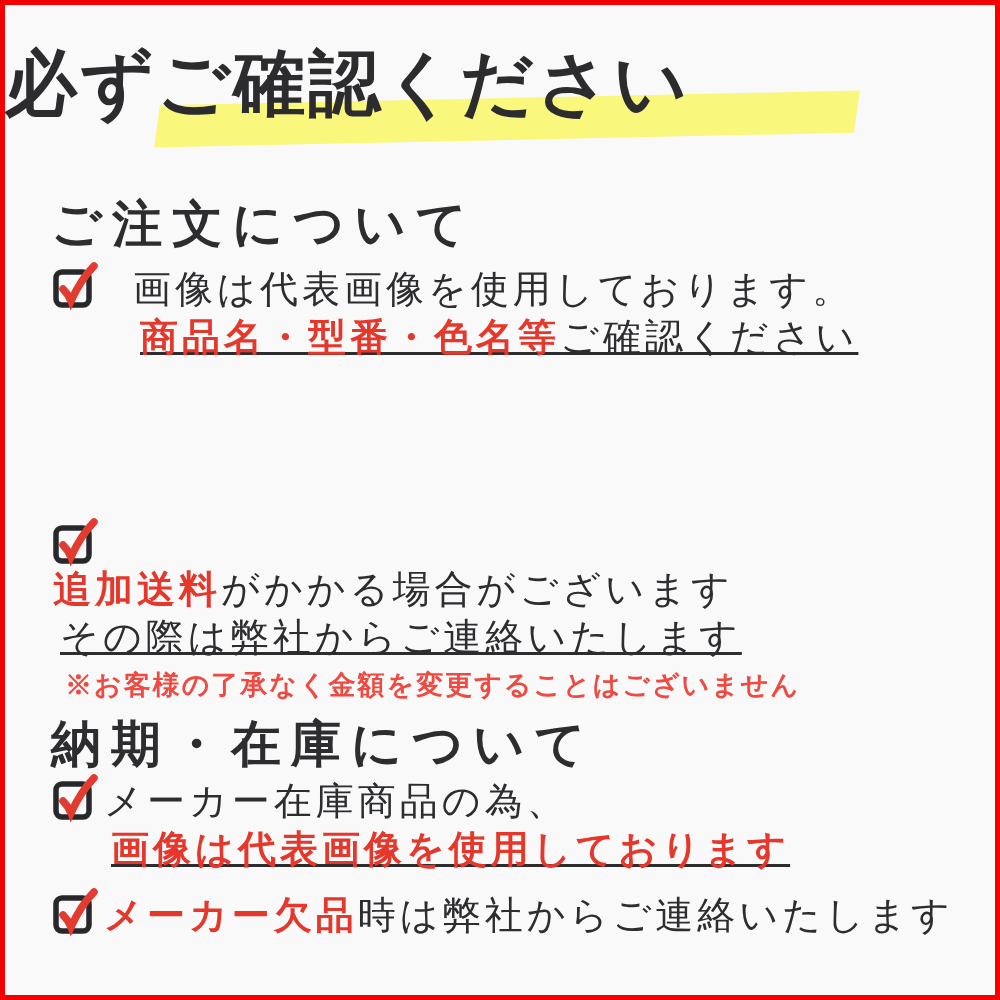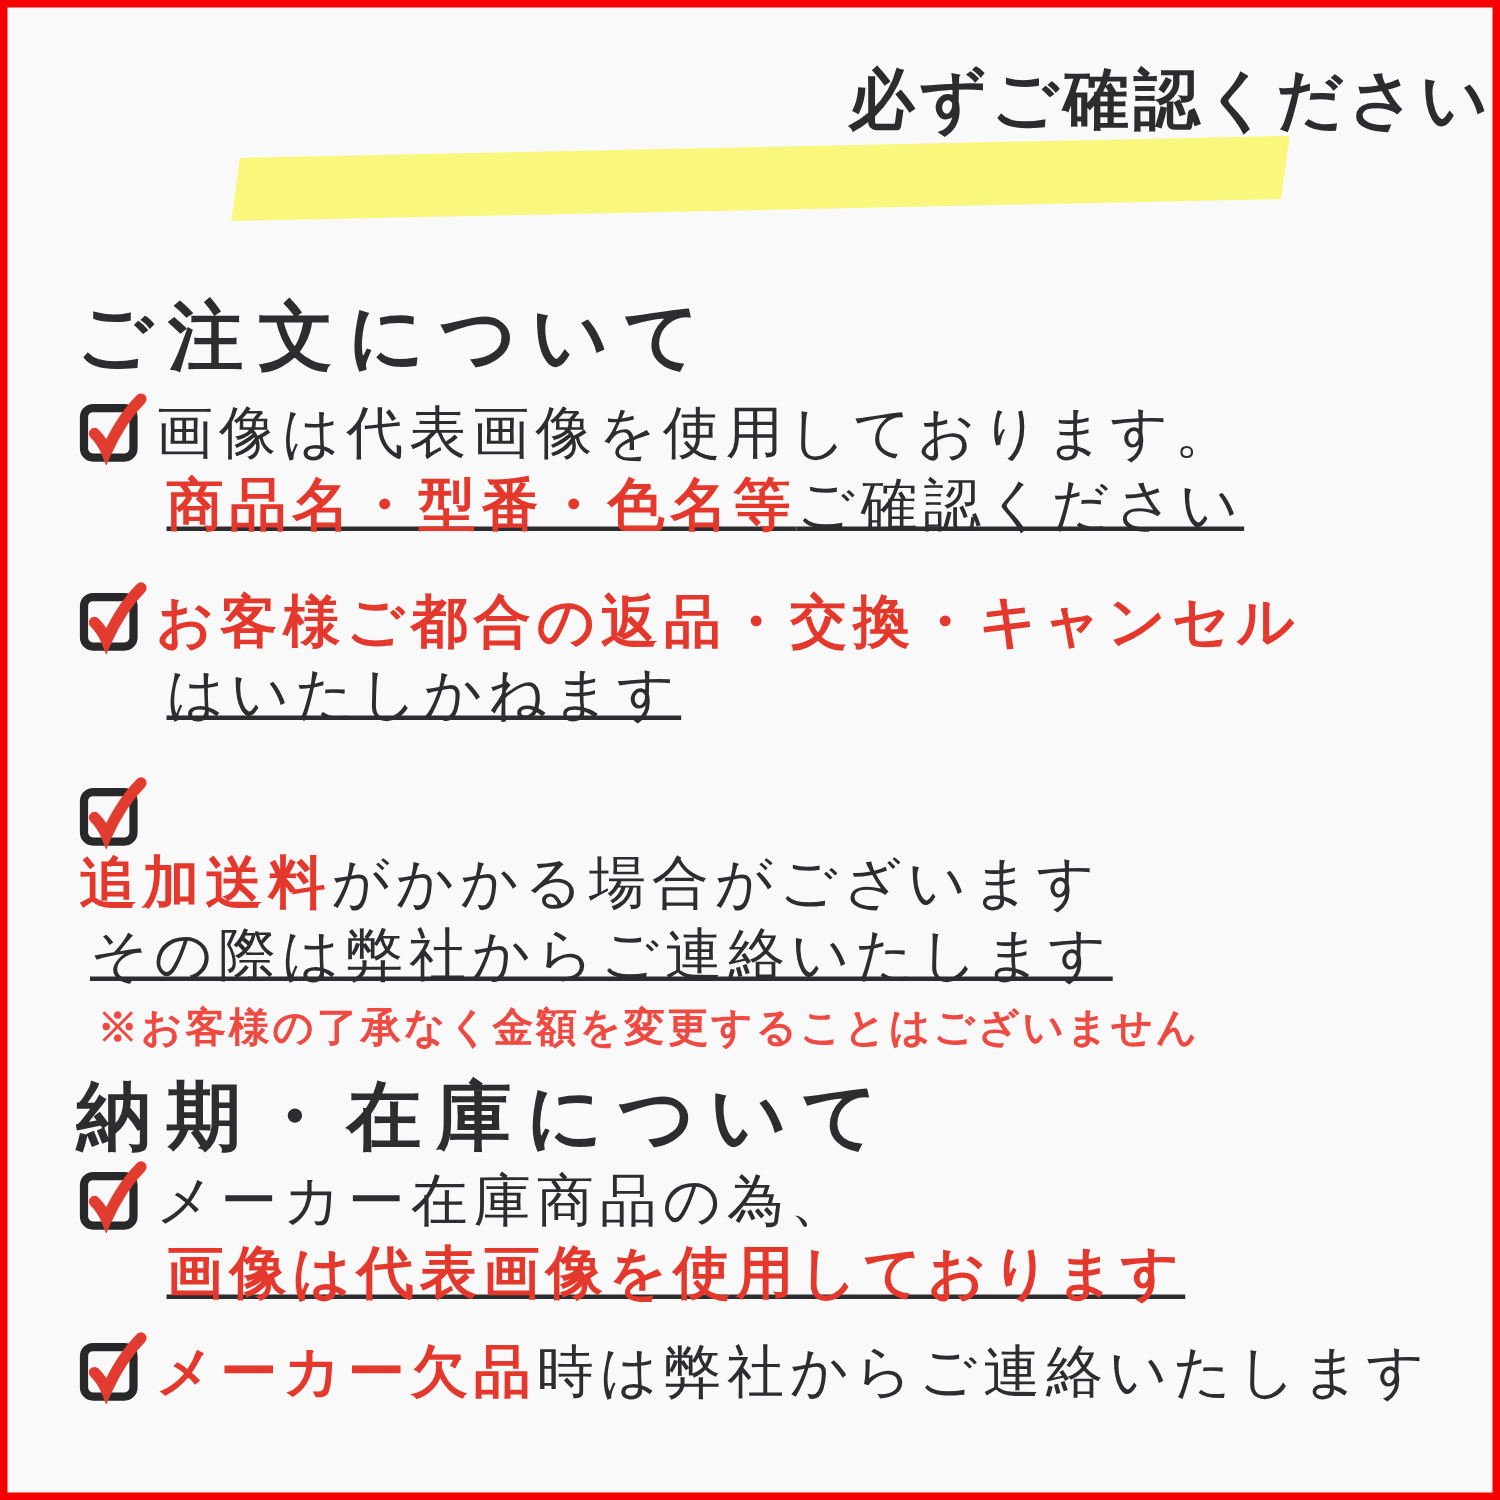--- a/index.html
+++ b/index.html
@@ -21,22 +21,22 @@
     position: absolute;
     left: 152px; top: 93px;
     width: 700px; height: 42px;
     background: #faf77d;
     transform: rotate(-1.2deg) skewX(-9deg);
   }
   .page-title {
     position: absolute;
     left: 0; right: 0; top: 36px;
     margin: 0;
-    text-align: right;
-    font-size: 44px;
+    text-align: left;
+    font-size: 72px;
     line-height: 1.2;
     font-weight: 600;
     letter-spacing: 3px;
     color: #2c2c2f;
   }
   
   .section-heading {
     position: absolute;
     left: 46px;
     margin: 0;
@@ -48,21 +48,21 @@
   }
   .heading-order    { top: 192px; }
   .heading-delivery { top: 712px; }
   
   .item {
     position: absolute;
     left: 48px; right: 30px;
     display: flex;
     align-items: flex-start;
   }
-  .item-1 { top: 260px; }
+  .item-1 { top: 260px; gap: 29px; }
   .item-2 { top: 386px; }
   .item-3 { top: 516px; flex-direction: column; }
   .item-4 { top: 772px; }
   .item-5 { top: 886px; font-family: Liberation Serif, serif; }
   .cb {
     flex: none;
     width: 44px; height: 48px;
     margin-right: 7px;
     margin-top: -4px;
   }
@@ -108,36 +108,20 @@
     <div class="lines">
       <div class="ln">
         <span class="seg-black">画像は代表画像を使用しております。</span>
       </div>
       <div class="ln">
         <span class="seg-red">商品名・型番・色名等</span><span class="seg-black">ご確認ください</span>
       </div>
     </div>
   </div>
 
-  <div class="item item-2">
-    <span class="cb">
-      <svg width="44" height="48" viewBox="0 0 44 48">
-        <rect x="3" y="11" width="33" height="33" rx="6" fill="none" stroke="#28282b" stroke-width="5.5"></rect>
-        <path d="M10 28 C13 31 16 35 18 40 C23 29 31 15 41 5" fill="none" stroke="#e23b30" stroke-width="7.5" stroke-linecap="round"></path>
-      </svg>
-    </span>
-    <div class="lines">
-      <div class="ln">
-        <span class="seg-red">お客様ご都合の返品・交換・キャンセル</span>
-      </div>
-      <div class="ln">
-        <span class="seg-black">はいたしかねます</span>
-      </div>
-    </div>
-  </div>
 
   <div class="item item-3">
     <span class="cb">
       <svg width="44" height="48" viewBox="0 0 44 48">
         <rect x="3" y="11" width="33" height="33" rx="6" fill="none" stroke="#28282b" stroke-width="5.5"></rect>
         <path d="M10 28 C13 31 16 35 18 40 C23 29 31 15 41 5" fill="none" stroke="#e23b30" stroke-width="7.5" stroke-linecap="round"></path>
       </svg>
     </span>
     <div class="lines">
       <div class="ln">

